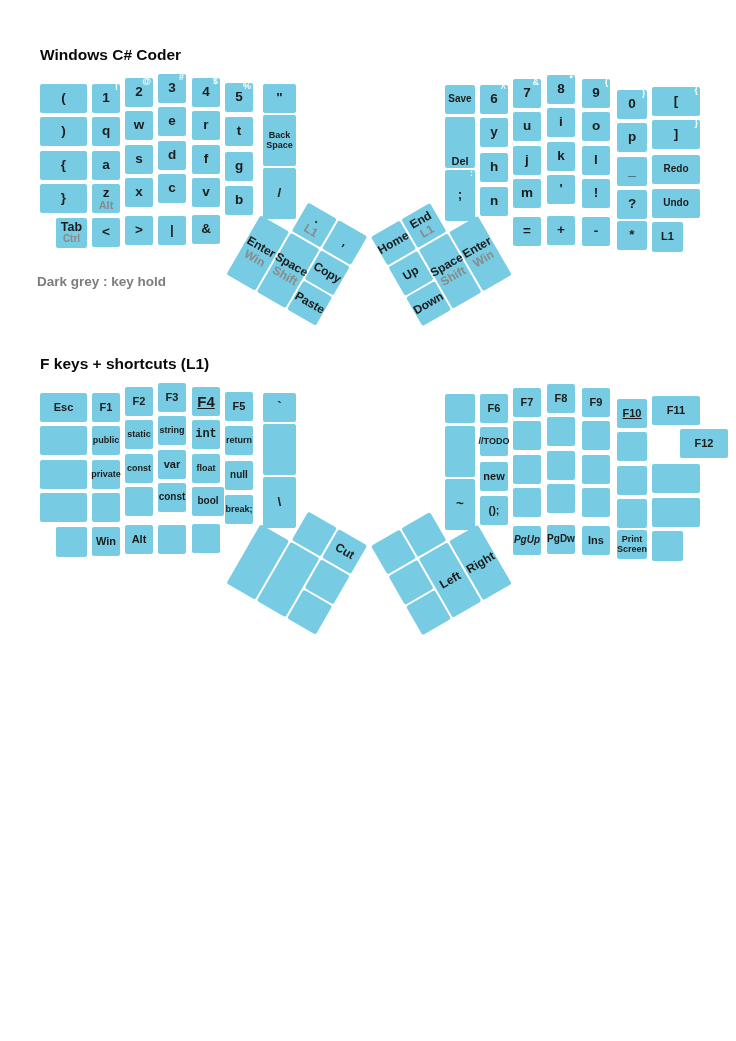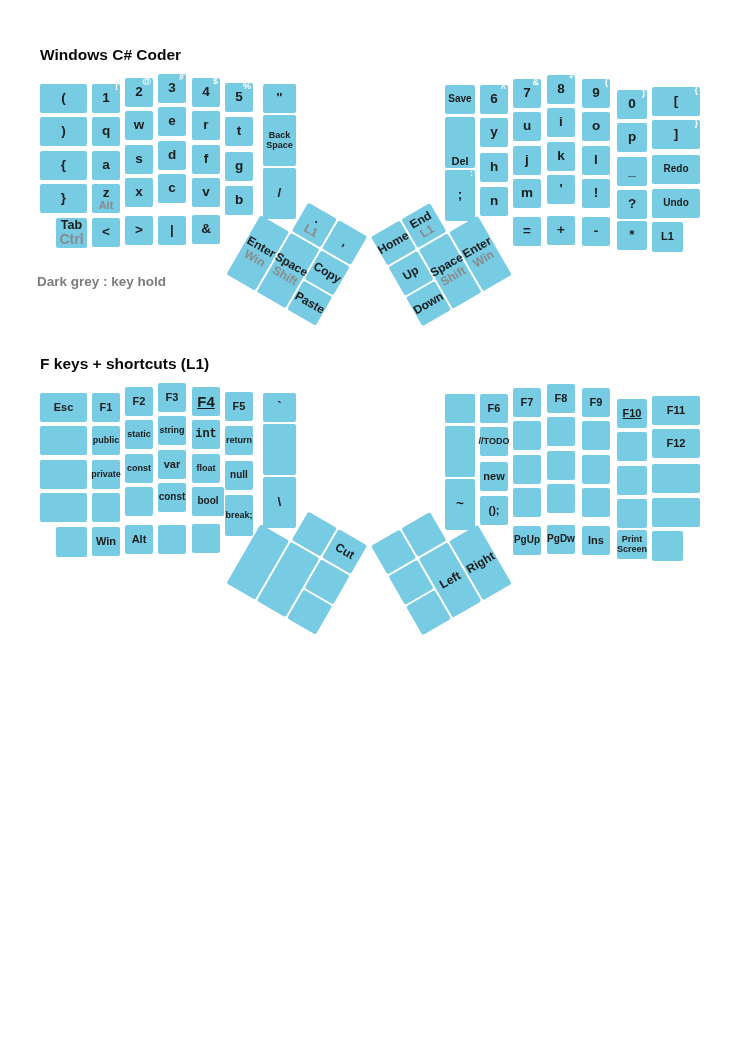--- a/index.html
+++ b/index.html
@@ -137,21 +137,21 @@
           <span class="main" style="font-size: 13.5px;">"</span>
         </div>
         <div class="key" style="left: 263px; top: 115px; width: 33px; height: 51px;">
           <span class="main wrap" style="font-size: 9px;">Back Space</span>
         </div>
         <div class="key" style="left: 263px; top: 168px; width: 33px; height: 51px;">
           <span class="main" style="font-size: 13.5px;">/</span>
         </div>
         <div class="key" style="left: 56px; top: 218px; width: 31px; height: 30px;">
           <span class="main" style="font-size: 12.5px;">Tab</span>
-          <span class="hold" style="font-size: 14px;">Ctrl</span>
+          <span class="hold" style="font-size: 10px;">Ctrl</span>
         </div>
         <div class="key" style="left: 445px; top: 85px; width: 30px; height: 29px;">
           <span class="main" style="font-size: 10px;">Save</span>
         </div>
         <div class="key" style="left: 445px; top: 117px; width: 30px; height: 51px; justify-content: flex-end;">
           <span class="main" style="font-size: 11px;">Del</span>
         </div>
         <div class="key" style="left: 445px; top: 170px; width: 30px; height: 51px;">
           <span class="main" style="font-size: 13.5px;">;</span>
           <span class="shift">:</span>
@@ -363,21 +363,21 @@
         <div class="key" style="left: 192px; top: 524px; width: 28px; height: 29px;"></div>
         <div class="key" style="left: 225px; top: 392px; width: 28px; height: 29px;">
           <span class="main" style="font-size: 11px;">F5</span>
         </div>
         <div class="key" style="left: 225px; top: 426px; width: 28px; height: 29px;">
           <span class="main" style="font-size: 9px;">return</span>
         </div>
         <div class="key" style="left: 225px; top: 461px; width: 28px; height: 29px;">
           <span class="main" style="font-size: 10px;">null</span>
         </div>
-        <div class="key" style="left: 225px; top: 495px; width: 28px; height: 41px;">
+        <div class="key" style="left: 225px; top: 495px; width: 28px; height: 29px;">
           <span class="main" style="font-size: 9px;">break;</span>
         </div>
         <div class="key" style="left: 263px; top: 393px; width: 33px; height: 29px;">
           <span class="main" style="font-size: 13.5px;">`</span>
         </div>
         <div class="key" style="left: 263px; top: 424px; width: 33px; height: 51px;"></div>
         <div class="key" style="left: 263px; top: 477px; width: 33px; height: 51px;">
           <span class="main" style="font-size: 13.5px;">\</span>
         </div>
         <div class="key" style="left: 56px; top: 527px; width: 31px; height: 30px;"></div>
@@ -397,21 +397,21 @@
         </div>
         <div class="key" style="left: 480px; top: 496px; width: 28px; height: 29px;">
           <span class="main" style="font-size: 11px;">();</span>
         </div>
         <div class="key" style="left: 513px; top: 388px; width: 28px; height: 29px;">
           <span class="main" style="font-size: 11px;">F7</span>
         </div>
         <div class="key" style="left: 513px; top: 421px; width: 28px; height: 29px;"></div>
         <div class="key" style="left: 513px; top: 455px; width: 28px; height: 29px;"></div>
         <div class="key" style="left: 513px; top: 488px; width: 28px; height: 29px;"></div>
-        <div class="key" style="left: 513px; top: 526px; width: 28px; height: 29px;">
+        <div class="key" style="left: 513px; top: 526px; width: 28px; height: 29px; font-style: italic;">
           <span class="main" style="font-size: 10px;">PgUp</span>
         </div>
         <div class="key" style="left: 547px; top: 384px; width: 28px; height: 29px;">
           <span class="main" style="font-size: 11px;">F8</span>
         </div>
         <div class="key" style="left: 547px; top: 417px; width: 28px; height: 29px;"></div>
         <div class="key" style="left: 547px; top: 451px; width: 28px; height: 29px;"></div>
         <div class="key" style="left: 547px; top: 484px; width: 28px; height: 29px;"></div>
         <div class="key" style="left: 547px; top: 525px; width: 28px; height: 29px;">
           <span class="main" style="font-size: 10px;">PgDw</span>
@@ -430,21 +430,21 @@
         </div>
         <div class="key" style="left: 617px; top: 432px; width: 30px; height: 29px;"></div>
         <div class="key" style="left: 617px; top: 466px; width: 30px; height: 29px;"></div>
         <div class="key" style="left: 617px; top: 499px; width: 30px; height: 29px;"></div>
         <div class="key" style="left: 617px; top: 530px; width: 30px; height: 29px;">
           <span class="main wrap" style="font-size: 9px;">Print Screen</span>
         </div>
         <div class="key" style="left: 652px; top: 396px; width: 48px; height: 29px;">
           <span class="main" style="font-size: 11px;">F11</span>
         </div>
-        <div class="key" style="left: 652px; top: 429px; width: 48px; height: 29px;">
+        <div class="key" style="left: 680px; top: 429px; width: 48px; height: 29px;">
           <span class="main" style="font-size: 11px;">F12</span>
         </div>
         <div class="key" style="left: 652px; top: 464px; width: 48px; height: 29px;"></div>
         <div class="key" style="left: 652px; top: 498px; width: 48px; height: 29px;"></div>
         <div class="key" style="left: 652px; top: 531px; width: 31px; height: 30px;"></div>
       </div>
     <div class="thumb-cluster" style="left:278px; top:494px; transform:rotate(30deg)">
         <div class="key thumb" style="left: 35px; top: 0px; width: 33px; height: 33px;"></div>
         <div class="key thumb" style="left: 70px; top: 0px; width: 33px; height: 33px;">
           <span class="main" style="font-size: 12px;">Cut</span>

